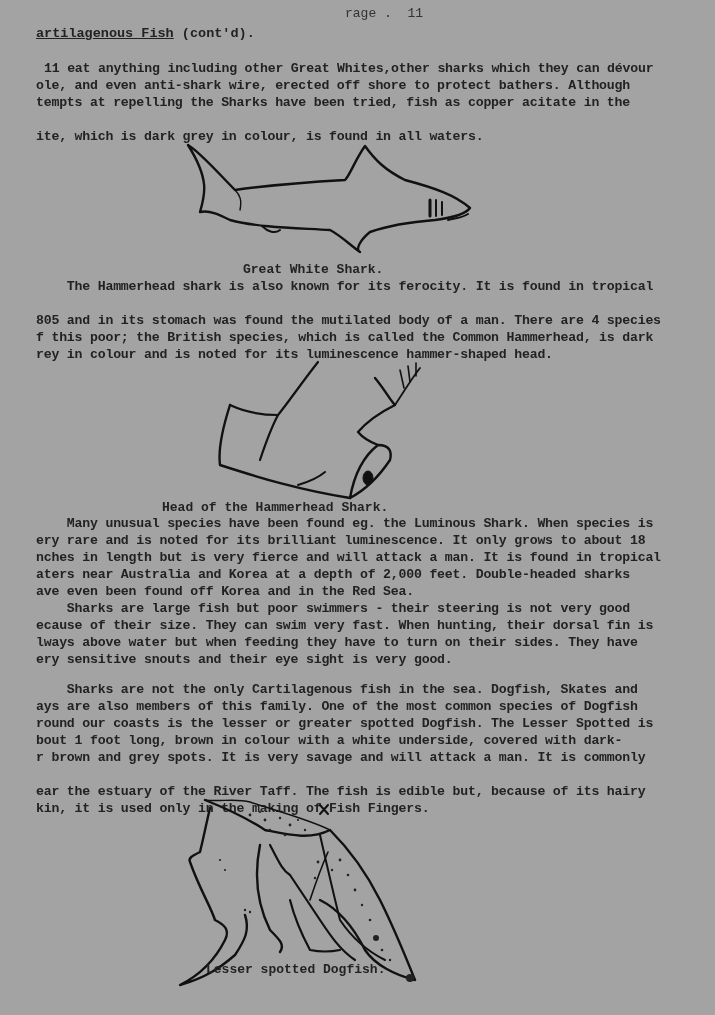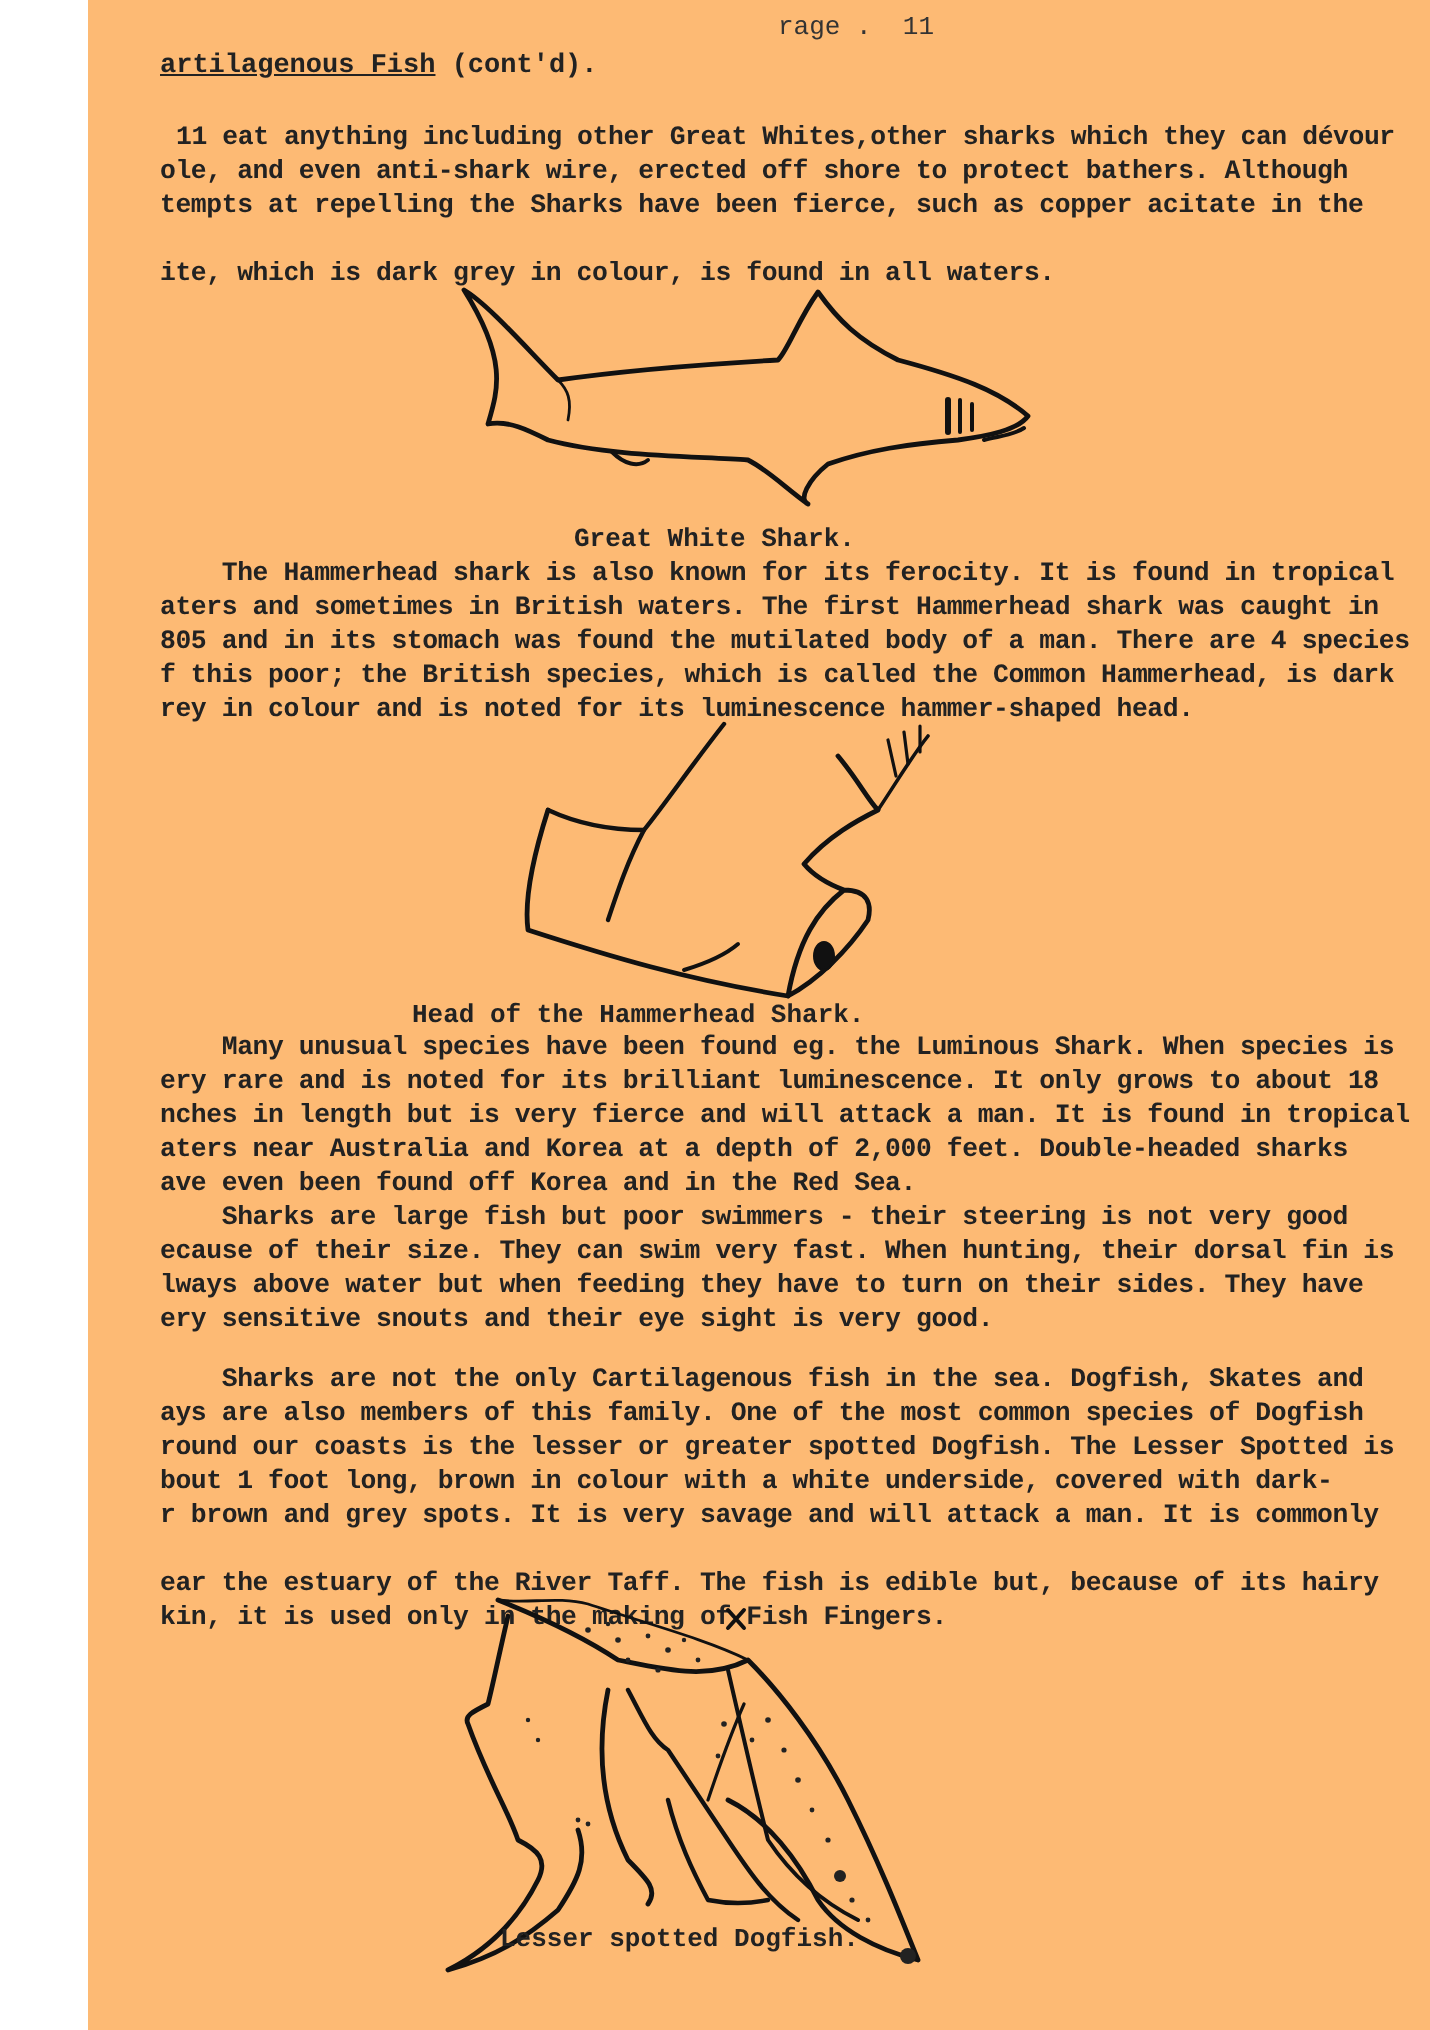--- a/index.html
+++ b/index.html
@@ -1,21 +1,21 @@
 <!DOCTYPE html>
 <html><head>
   <meta charset="utf-8">
   <style>
     html, body { margin: 0; padding: 0; background: #ffffff; }
     body {
       width: 715px; height: 1015px; position: relative; overflow: hidden;
       font-family: "Liberation Mono", "DejaVu Sans Mono", monospace;
       color: #1a1a1a;
     }
-    .page { position: absolute; inset: 0; background: #fdba74; margin-left: 44px; }
+    .page { position: absolute; inset: 0; background: #a3a3a3; }
     .line {
       position: absolute; white-space: pre; font-size: 13.2px; line-height: 16px;
       letter-spacing: -0.2px; font-weight: bold; color: #222;
     }
     .page-num { position: absolute; left: 345px; top: 6px; font-size: 13px; color: #333; white-space: pre; }
     .heading { position: absolute; left: 36px; top: 26px; font-size: 13.5px; white-space: pre; color: #222; font-weight: bold; }
     .heading .ul { text-decoration: underline; }
     .caption { position: absolute; white-space: pre; font-size: 13px; color: #222; font-weight: bold; }
     svg.illus { position: absolute; overflow: visible; }
     svg.illus path, svg.illus line, svg.illus polyline { fill: none; stroke: #111; stroke-linecap: round; stroke-linejoin: round; }
@@ -24,37 +24,36 @@
 <body>
 
 <div class="page">
 
   <div class="page-num">rage .  11</div>
 
   <div class="heading"><span class="ul">artilagenous Fish</span><span> (cont'd).</span></div>
 
   <div class="line" style="left:44px;top:61px;">11 eat anything including other Great Whites,other sharks which they can dévour</div>
   <div class="line" style="left:36px;top:78px;">ole, and even anti-shark wire, erected off shore to protect bathers. Although</div>
-  <div class="line" style="left:36px;top:95px;">tempts at repelling the Sharks have been fierce, such as copper acitate in the</div>
+  <div class="line" style="left:36px;top:95px;">tempts at repelling the Sharks have been tried, fish as copper acitate in the</div>
   <div class="line" style="left:36px;top:129px;">ite, which is dark grey in colour, is found in all waters.</div>
 
   <svg class="illus" style="left:180px;top:140px;" width="300" height="120" viewBox="0 0 300 120">
     <path d="M8,5 C20,12 40,35 55,50 C90,45 130,42 165,40 C170,35 175,20 185,6 C195,20 205,30 225,40 C255,48 275,55 290,68 C285,75 270,78 255,80 C230,82 210,85 190,92 C180,100 175,110 180,112 C170,105 160,95 150,90 C120,88 80,88 50,80 C40,75 30,70 20,72 C25,55 30,40 8,5 Z" stroke-width="2.4"></path>
     <path d="M55,50 C60,55 62,60 60,70" stroke-width="1.4"></path>
     <path d="M82,86 C88,92 95,94 100,90" stroke-width="2"></path>
     <line x1="250" y1="60" x2="250" y2="76" stroke-width="3"></line>
     <line x1="256" y1="60" x2="256" y2="76" stroke-width="2"></line>
     <line x1="262" y1="62" x2="262" y2="75" stroke-width="2"></line>
     <path d="M268,80 C275,78 282,78 288,74" stroke-width="2"></path>
   </svg>
 
   <div class="caption" style="left:243px;top:262px;">Great White Shark.</div>
 
   <div class="line" style="left:36px;top:279px;">    The Hammerhead shark is also known for its ferocity. It is found in tropical</div>
-  <div class="line" style="left:36px;top:296px;">aters and sometimes in British waters. The first Hammerhead shark was caught in</div>
   <div class="line" style="left:36px;top:313px;">805 and in its stomach was found the mutilated body of a man. There are 4 species</div>
   <div class="line" style="left:36px;top:330px;">f this poor; the British species, which is called the Common Hammerhead, is dark</div>
   <div class="line" style="left:36px;top:347px;">rey in colour and is noted for its luminescence hammer-shaped head.</div>
 
   <svg class="illus" style="left:200px;top:360px;" width="240" height="140" viewBox="0 0 240 140">
     <path d="M118,2 C100,25 90,40 78,55" stroke-width="2.2"></path>
     <path d="M30,45 C22,70 18,90 20,105 C60,118 100,130 150,138" stroke-width="2.4"></path>
     <path d="M30,45 C45,52 60,55 78,55 C70,70 65,85 60,100" stroke-width="2.2"></path>
     <path d="M98,125 C108,122 118,118 125,112" stroke-width="2"></path>
     <path d="M175,18 C185,30 190,40 195,45 C185,50 170,58 158,72 C163,78 170,82 178,85 C165,95 155,110 150,138 C165,130 180,115 190,100 C192,92 190,85 178,85" stroke-width="2.4"></path>

